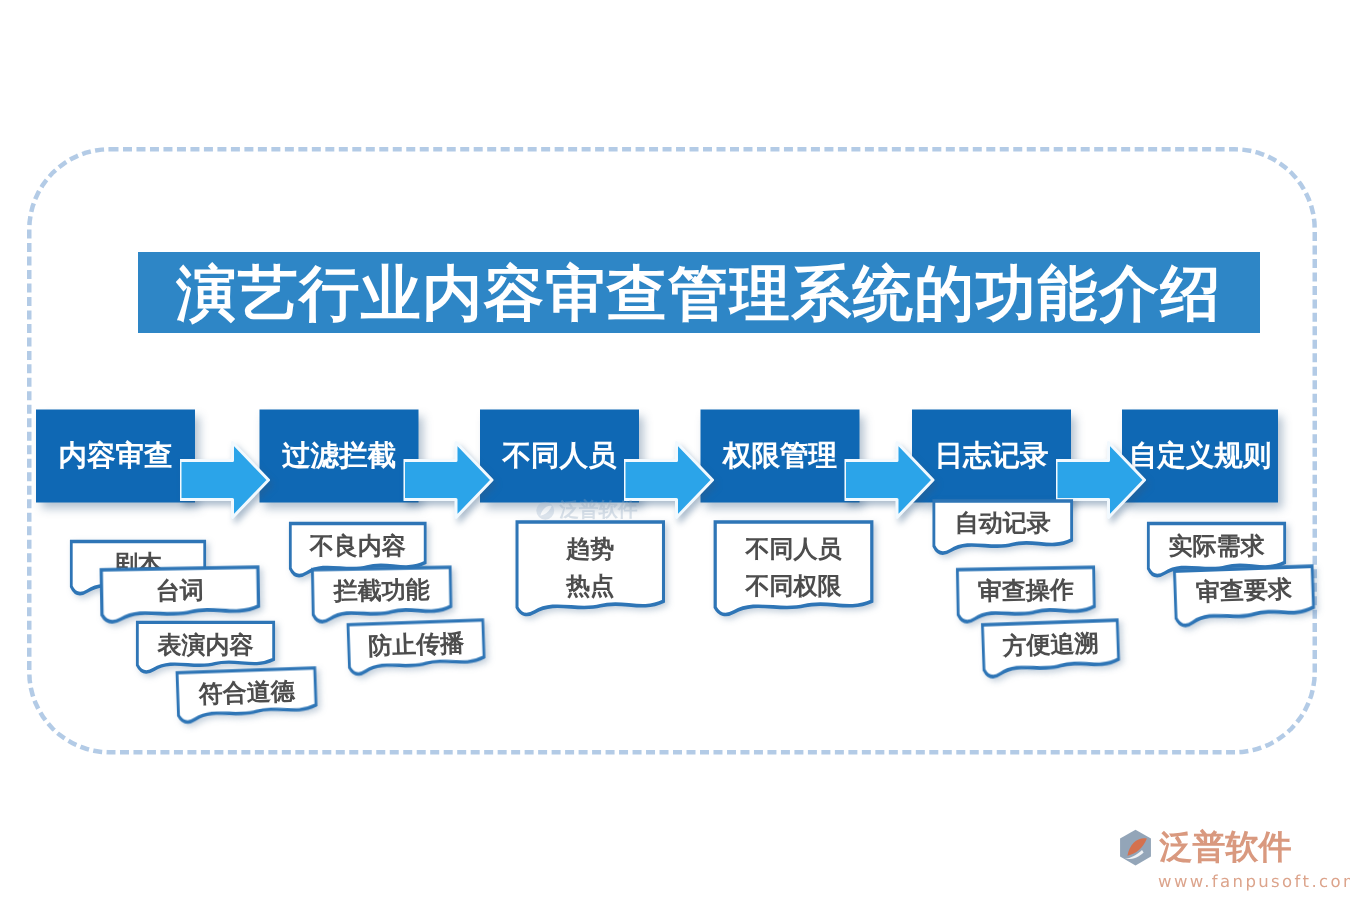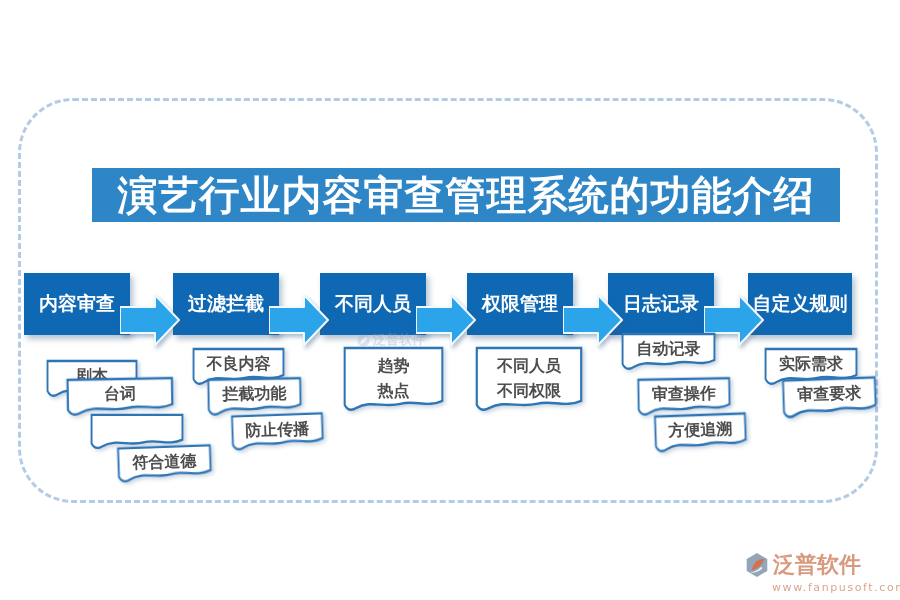--- a/index.html
+++ b/index.html
@@ -87,20 +87,21 @@
   <div class="card" style="left:66px;top:377px;width:108px;height:40px;z-index:9;transform:rotate(-1deg);">
     <svg class="shape" viewBox="0 0 120 40" preserveAspectRatio="none">
       <path d="M2,2 H118 V28 C100,35 86,27 68,31 C50,35 32,27 16,35 C10,38 5,37 2,32 Z" fill="#ffffff" stroke="#2E75B6" stroke-width="2.4"></path>
       </svg>
     <span class="card-label">台词</span>
   </div>
   <div class="card" style="left:90px;top:413px;width:94px;height:38px;z-index:10;">
     <svg class="shape" viewBox="0 0 120 40" preserveAspectRatio="none">
       <path d="M2,2 H118 V28 C100,35 86,27 68,31 C50,35 32,27 16,35 C10,38 5,37 2,32 Z" fill="#ffffff" stroke="#2E75B6" stroke-width="2.4"></path>
       </svg>
+    <span class="card-label">表演内容</span>
   </div>
   <div class="card" style="left:117px;top:445px;width:95px;height:38px;z-index:11;transform:rotate(-2deg);">
     <svg class="shape" viewBox="0 0 120 40" preserveAspectRatio="none">
       <path d="M2,2 H118 V28 C100,35 86,27 68,31 C50,35 32,27 16,35 C10,38 5,37 2,32 Z" fill="#ffffff" stroke="#2E75B6" stroke-width="2.4"></path>
       </svg>
     <span class="card-label">符合道德</span>
   </div>
 
   <div class="card" style="left:192px;top:347px;width:93px;height:40px;z-index:8;">
     <svg class="shape" viewBox="0 0 120 40" preserveAspectRatio="none">

